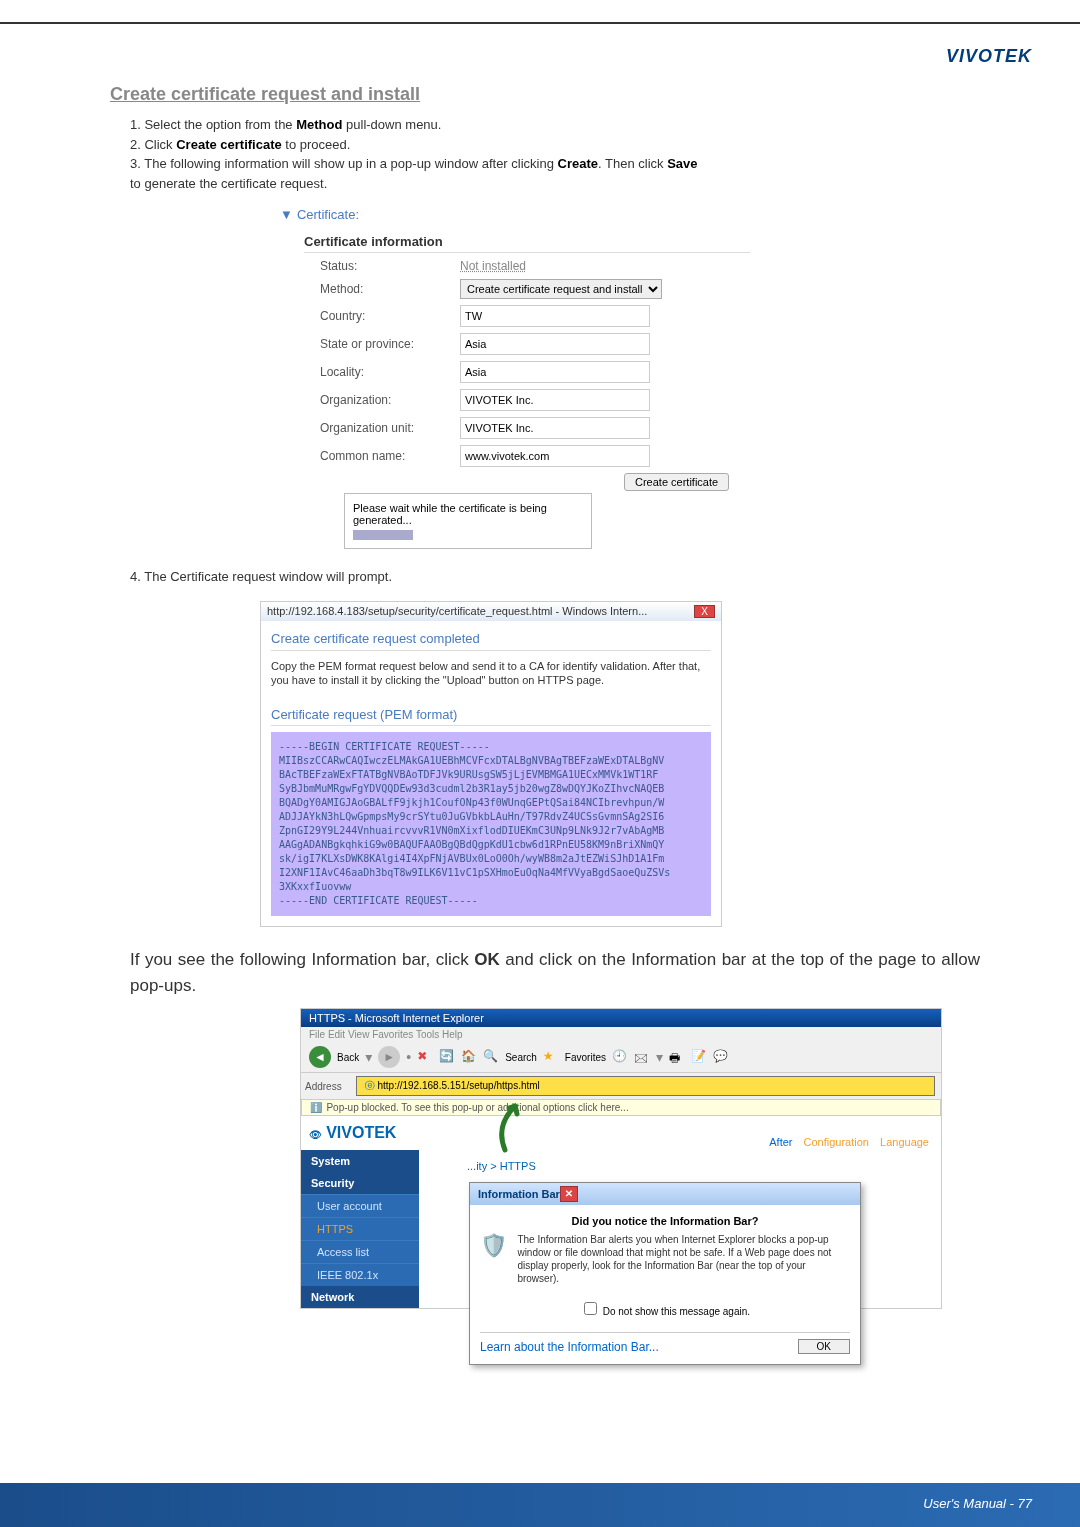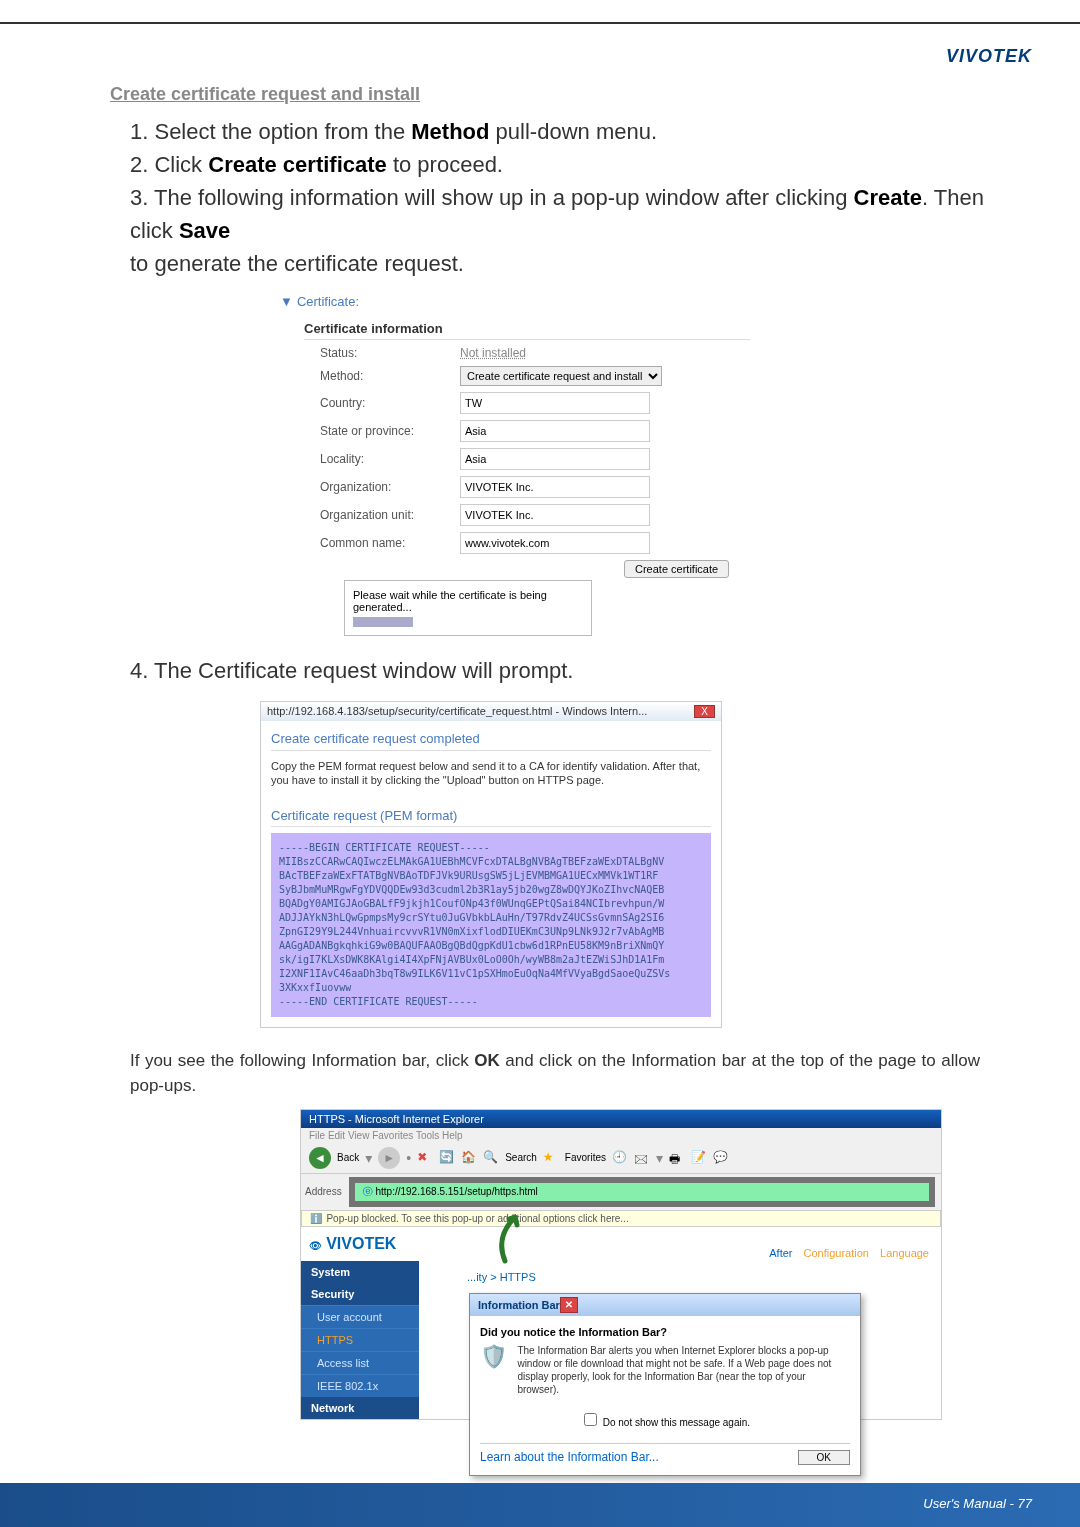--- a/index.html
+++ b/index.html
@@ -2,21 +2,21 @@
 <html><head>
 <meta charset="utf-8">
 <style>
 body{margin:0;font-family:Arial,sans-serif;background:#fff;font-size:14px}
 .page{width:1080px;margin:0 auto;position:relative;min-height:1527px}
 .header-bar{height:22px;background:#fff;border-bottom:2px solid #333}
 .brand{position:absolute;top:46px;right:48px;color:#003d7a;font-style:italic;font-weight:bold;font-size:18px;letter-spacing:1px}
 .content{padding:60px 80px 20px 90px}
 .content-inner{padding-left:20px}
 .section-title{color:#888;font-size:18px;font-weight:bold;text-decoration:underline;margin-bottom:10px}
-.steps{color:#333;font-size:22px;line-height:1.5;margin-bottom:14px;padding-left:20px}
+.steps{color:#333;font-size:13px;line-height:1.5;margin-bottom:14px;padding-left:20px}
 .steps b{font-weight:bold;color:#000}
 .fig1{width:470px;margin:14px auto 18px 170px;position:relative}
 .cert-head{color:#4a7bbf;font-size:13px;margin:4px 0}
 .cert-head .tri{color:#4a7bbf;margin-right:4px}
 .cert-box{border:none;background:#fff;padding:8px 0 0 24px}
 .cert-sub{color:#333;font-size:13px;font-weight:bold;margin-bottom:6px;border-bottom:1px solid #ddd;padding-bottom:3px}
 .cert-row{display:flex;align-items:center;margin:6px 16px}
 .cert-label{width:140px;color:#555;font-size:12px}
 .cert-val{font-size:12px;color:#333}
 .method-select{font-size:11px;height:20px;border:1px solid #aaa;padding:0 2px}
@@ -34,41 +34,41 @@
 .pem-box{background:#c4b5fd;padding:8px;font-family:monospace;font-size:10px;color:#3a5a8a;line-height:1.4;white-space:pre-wrap;word-break:break-all}
 .para{color:#333;font-size:17px;line-height:1.5;margin:20px 0 10px 0;padding:0 20px;text-align:justify}
 .fig3{width:640px;margin:8px auto 0 190px;border:1px solid #ccc}
 .ie-title{background:linear-gradient(#1560bd,#0a3d82);color:#fff;font-size:11px;padding:3px 8px}
 .ie-menu{background:#f0f0f0;font-size:10px;color:#888;padding:2px 8px}
 .ie-tool{background:#f0f0f0;padding:4px 8px;display:flex;align-items:center;gap:6px;border-bottom:1px solid #ccc}
 .nav-btn{width:22px;height:22px;border-radius:50%;display:flex;align-items:center;justify-content:center;font-size:12px;color:#fff}
 .back-b{background:#3a8d3a}
 .fwd-b{background:#ccc;color:#888}
 .tool-ico{width:16px;height:16px;display:inline-block;font-size:12px}
-.ie-addr{background:#86efac;font-size:10px;padding:2px 8px;border:6px solid #737373;margin:2px}
+.ie-addr{background:#fde047;font-size:10px;padding:2px 8px;border:1px solid #737373;margin:2px}
 .popup-bar{background:#ffffe0;font-size:10px;color:#555;padding:2px 8px;border:1px solid #ccc;display:flex;align-items:center;gap:4px}
 .vv-content{display:flex;min-height:180px}
 .vv-left{width:118px;background:#fff}
 .vv-logo{padding:8px;color:#0066b3;font-weight:bold;font-size:16px}
 .vv-menu{background:#2b6bb3;color:#fff;font-size:11px}
 .vv-menu-h{background:#1a4d8a;padding:5px 10px;font-weight:bold}
 .vv-item{padding:5px 16px;color:#cfe4ff;border-top:1px solid #3a7cc0}
 .vv-item.sel{color:#f0a030}
 .vv-right{flex:1;background:#fff;position:relative}
 .vv-top-links{position:absolute;top:20px;right:12px;font-size:11px}
 .vv-top-links span{margin-left:8px}
 .home-link{color:#0066cc}
 .conf-link{color:#f0a030}
 .lang-link{color:#f0a030}
 .breadcrumb{color:#0066b3;font-size:11px;padding:44px 0 4px 48px}
 .ie-popup{position:absolute;top:66px;left:50px;width:390px;background:#fff;border:1px solid #888;box-shadow:3px 3px 6px rgba(0,0,0,0.3)}
 .ie-popup-h{background:linear-gradient(#d0e4ff,#a8c8ee);padding:3px 8px;font-size:11px;font-weight:bold;color:#003d7a;display:flex;align-items:center}
 .close-x{background:#d44;color:#fff;width:16px;height:14px;text-align:center;line-height:14px;font-size:10px;border:1px solid #933}
 .ie-popup-body{padding:10px;font-size:11px}
-.bold-q{font-weight:bold;margin-bottom:6px;}
+.bold-q{font-weight:bold;margin-bottom:6px;text-align:center}
 .popup-row{display:flex;gap:10px}
 .shield-ico{width:28px;height:28px;font-size:22px}
 .popup-txt{font-size:10px;color:#333;line-height:1.3}
 .chk-row{text-align:center;margin:14px 0;font-size:10px}
 .popup-bot{display:flex;justify-content:space-between;align-items:center;border-top:1px solid #ccc;padding-top:6px;margin-top:4px}
 .learn-link{color:#0066cc;font-size:12px;}
 .ok-btn{border:1px solid #888;padding:1px 18px;font-size:10px;background:#f0f0f0}
 .arrow-img{position:absolute;top:-20px;left:46px;width:80px;height:58px}
 .footer{position:absolute;bottom:16px;right:48px;color:#fff;font-style:italic;font-size:13px}
 .footer-bg{position:absolute;bottom:0;left:0;right:0;height:44px;background:linear-gradient(90deg,#1a4d8a,#2b6bb3)}
@@ -178,21 +178,21 @@
 <span class="tool-ico" style="color:#fa0">★</span>
 <span style="font-size:10px">Favorites</span>
 <span class="tool-ico">🕘</span>
 <span class="tool-ico">🖂</span>
 <span style="color:#888">▾</span>
 <span class="tool-ico">🖶</span>
 <span class="tool-ico">📝</span>
 <span class="tool-ico">💬</span>
 </div>
 <div style="display:flex;align-items:center;padding:1px 4px;background:#f0f0f0">
-<span style="font-size:10px;color:#555;margin-right:5px">Address</span>
+<span style="font-size:10px;color:#555;margin-right:12px">Address</span>
 <div class="ie-addr" style="flex:1"><span style="color:#0066cc">ⓔ </span><span>http://192.168.5.151/setup/https.html</span></div>
 </div>
 <div class="popup-bar">
             <span>ℹ️</span>
             <span>Pop-up blocked. To see this pop-up or additional options click here...</span>
           </div>
 <div class="vv-content">
 <div class="vv-left">
 <div class="vv-logo"><span style="font-size:10px">👁</span> <span>VIVOTEK</span></div>
 <div class="vv-menu">

